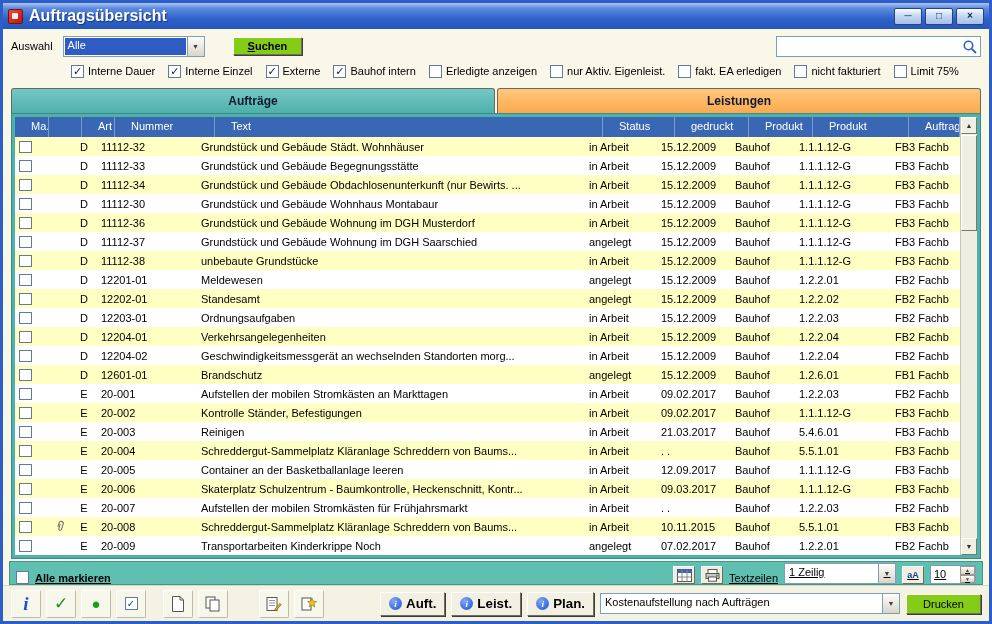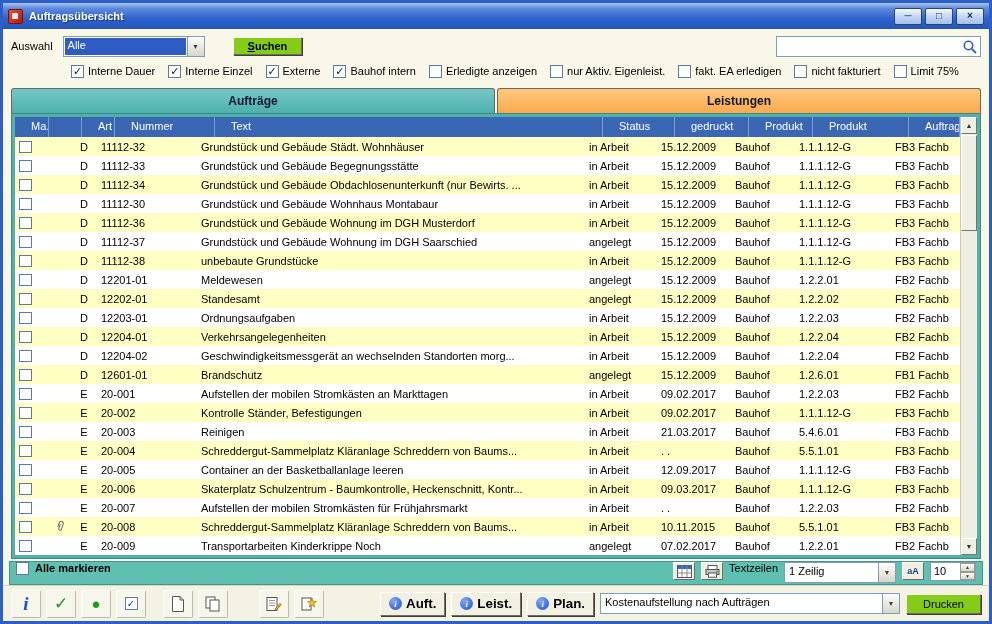--- a/index.html
+++ b/index.html
@@ -5,21 +5,21 @@
   * { box-sizing: border-box; margin: 0; padding: 0; }
   html, body { width: 992px; height: 624px; }
   body { font-family: "Liberation Sans", "DejaVu Sans", sans-serif; font-size: 11px; color: #000; background: #9AA0A8; }
 
   .window { width: 992px; height: 624px; border: 3px solid #2D5EC8; background: #F8F7E8; display: flex; flex-direction: column; overflow: hidden; }
 
   
   .titlebar { flex: 0 0 26px; background: linear-gradient(180deg,#A9C6F0 0%,#5F8BDE 20%,#2F62CC 60%,#2456B8 100%); display: flex; align-items: center; gap: 6px; padding: 0 5px; }
   .app-icon { width: 15px; height: 15px; background: linear-gradient(135deg,#E85040,#B51808); border: 1px solid #7E0F05; border-radius: 2px; position: relative; flex: 0 0 15px; }
   .app-icon::after { content:""; position:absolute; left:3px; top:3px; width:6px; height:6px; background:#fff; opacity:.9; border-radius:1px; }
-  .title { color:#fff; font-weight:bold; font-size:11px; text-shadow:1px 1px 1px rgba(0,0,0,.45); flex:1; white-space:nowrap; }
+  .title { color:#fff; font-weight:bold; font-size:16px; text-shadow:1px 1px 1px rgba(0,0,0,.45); flex:1; white-space:nowrap; }
   .winbtns { display:flex; gap:3px; }
   .winbtn { width:28px; height:17px; border:1px solid #24467E; border-radius:2px; background:linear-gradient(180deg,#F7FAFE,#C6D8F2 45%,#A7C0E6); color:#122C54; font-size:10px; line-height:14px; text-align:center; font-weight:bold; }
 
   
   .topbar { flex: 0 0 56px; display:flex; flex-direction:column; padding:4px 8px 0; }
   .row1 { height:26px; display:flex; align-items:center; gap:6px; }
   .lbl { color:#000; }
   .combo { height:21px; border:1px solid #7F9DB9; background:#fff; display:flex; align-items:stretch; }
   .combo-auswahl { width:142px; margin-left:4px; }
   .combo-sel { flex:1; padding:2px 4px; white-space:nowrap; overflow:hidden; }
@@ -58,21 +58,21 @@
   .rowcb { width:12px; height:12px; }
   .clip-icon { display:none; width:13px; height:13px; }
 
   
   .vscroll { flex:0 0 17px; background:#EFEEE2; border-left:1px solid #C8C6B4; display:flex; flex-direction:column; }
   .sbtn { flex:0 0 17px; background:#F0EFE4; border:1px solid; border-color:#FFFFFF #77776A #77776A #FFFFFF; font-size:7px; color:#33332C; display:flex; align-items:center; justify-content:center; }
   .sthumb { flex:0 0 96px; margin:1px 0; background:#F0EFE4; border:1px solid; border-color:#FFFFFF #77776A #77776A #FFFFFF; }
   .strack { flex:1; }
 
   
-  .statusbar { flex:0 0 24px; background:#5FC0B2; border:1px solid #44968A; margin:2px 6px 0; display:flex; align-items:flex-start; gap:6px; padding:0 6px; }
+  .statusbar { flex:0 0 24px; background:#5FC0B2; border:1px solid #44968A; margin:2px 6px 0; display:flex; align-items:flex-end; gap:6px; padding:0 6px;text-decoration:underline; }
   .sb-label { font-weight:bold; color:#000; }
   .sb-spacer { flex:1; }
   .sb-tool { width:22px; height:18px; background:#EFEEE2; border:1px solid; border-color:#FFFFFF #6E6E60 #6E6E60 #FFFFFF; display:flex; align-items:center; justify-content:center; }
   .combo-textzeilen { width:112px; }
   .fontbtn { width:22px; height:18px; font-size:9px; font-weight:bold; color:#1A3A8C; background:#EFEEE2; border:1px solid; border-color:#FFFFFF #6E6E60 #6E6E60 #FFFFFF; display:flex; align-items:center; justify-content:center; }
   .spinner { width:46px; height:19px; border:1px solid #7F9DB9; background:#fff; display:flex; }
   .spin-val { flex:1; padding:2px 3px; text-align:left; }
   .spin-btns { flex:0 0 15px; display:flex; flex-direction:column; }
   .spin-btn { flex:1; font-size:5px; background:linear-gradient(180deg,#FDFDFB,#D9D5C8); border:1px solid #9C9A8C; color:#404040; display:flex; align-items:center; justify-content:center; }
 

